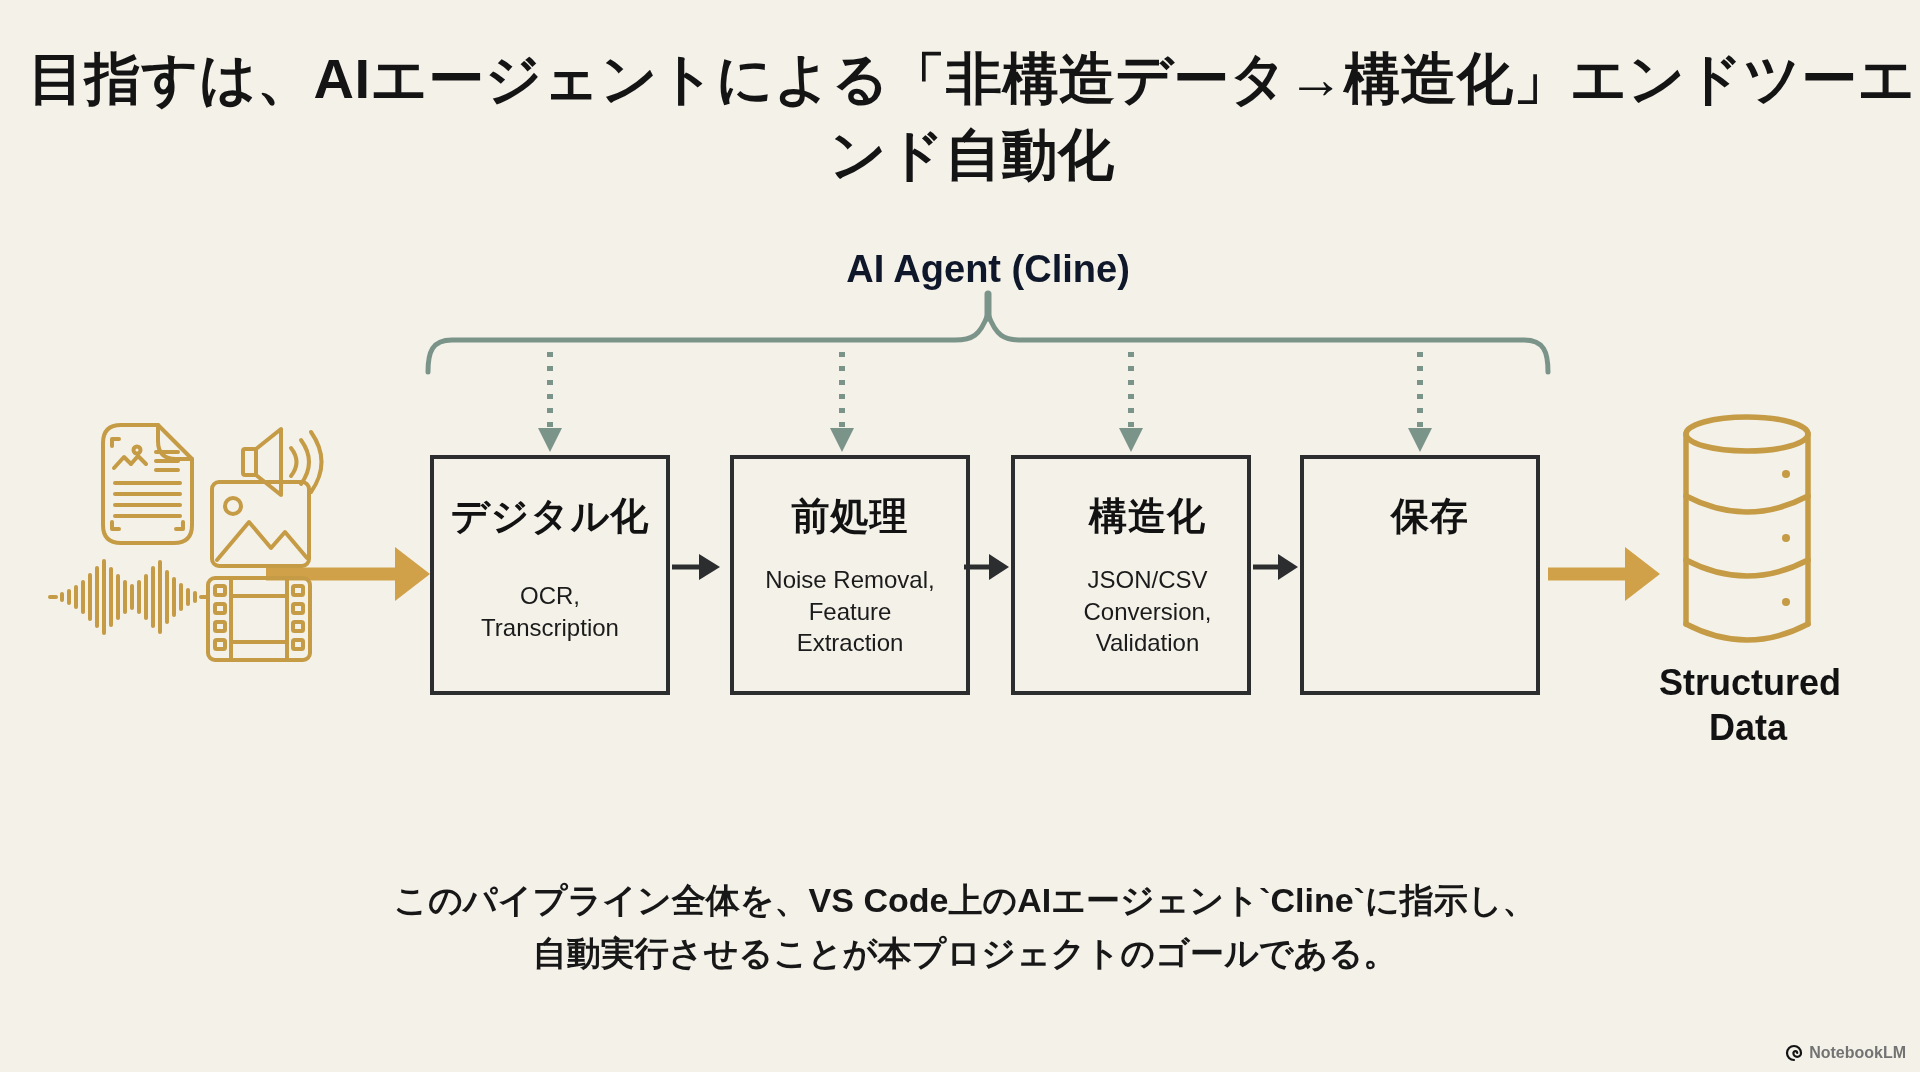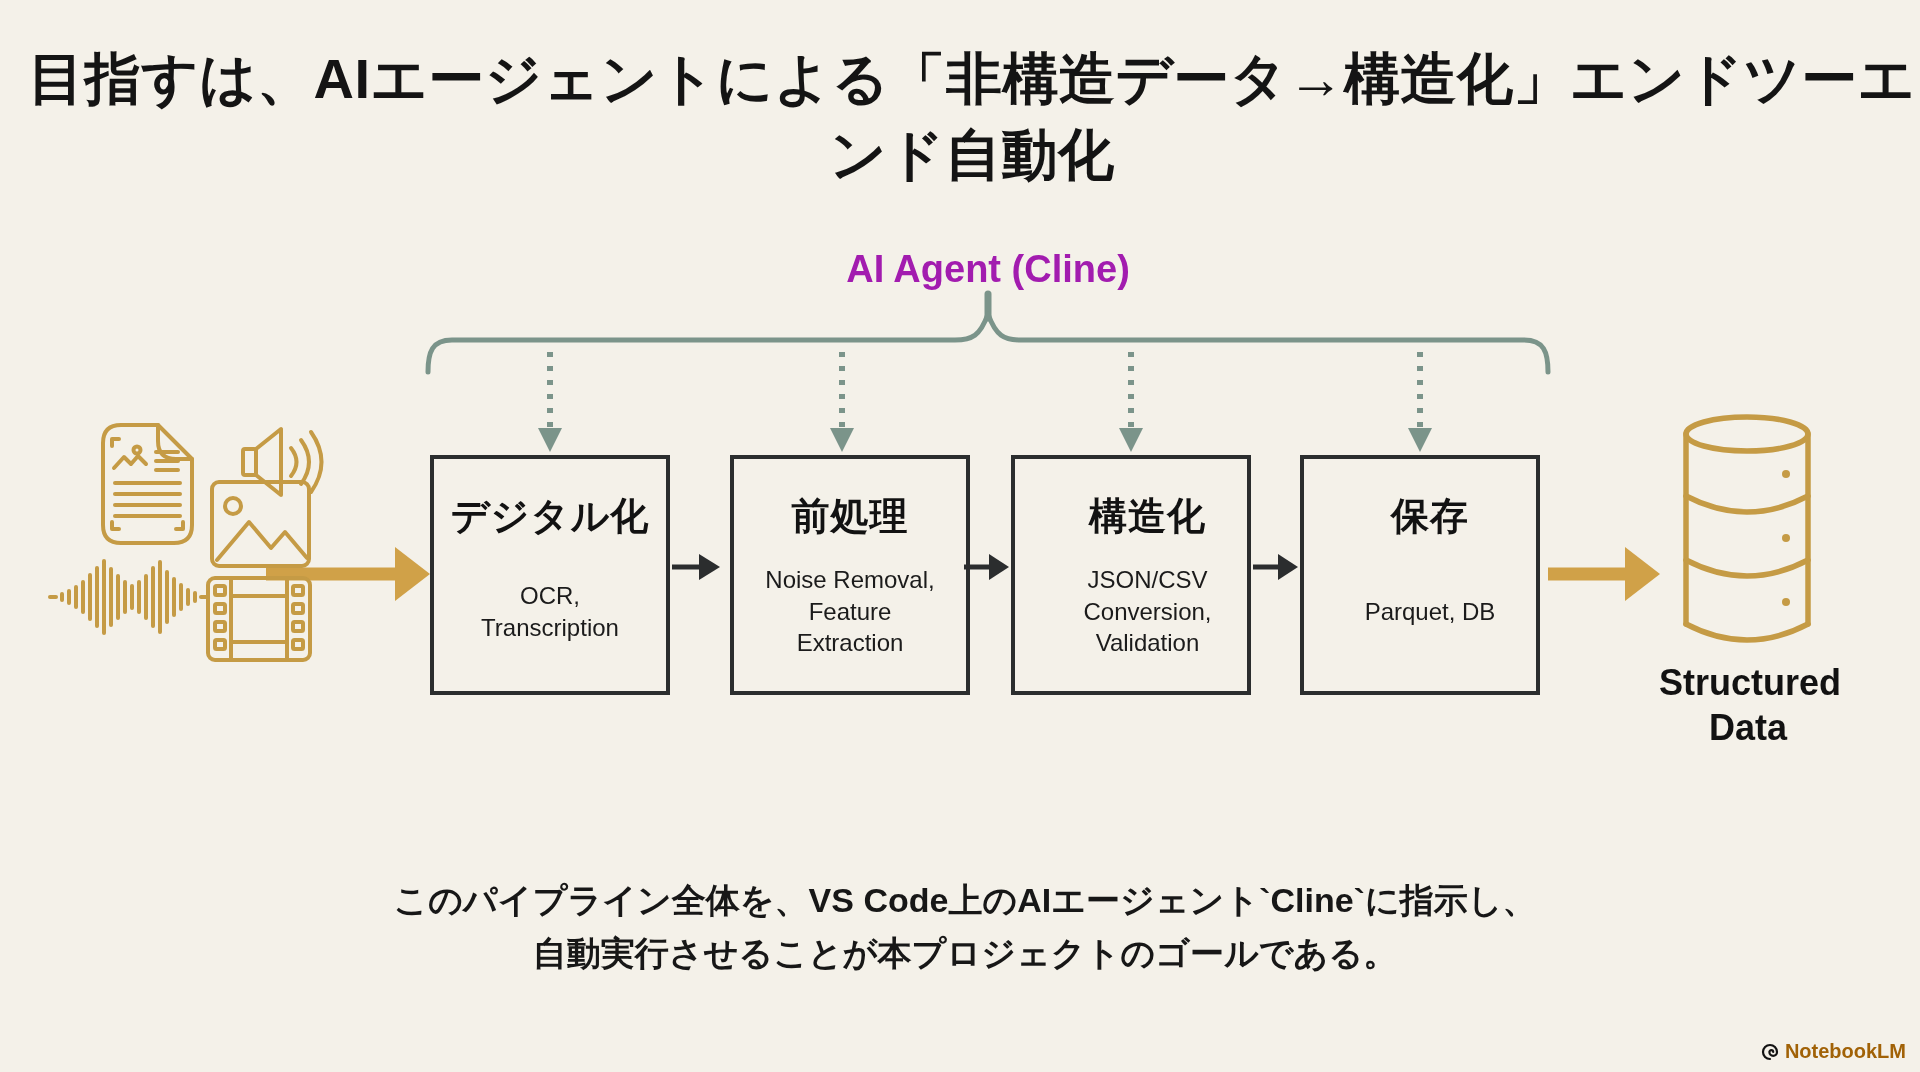--- a/index.html
+++ b/index.html
@@ -8,21 +8,21 @@
     background:#f4f1e9; color:#161616;
     font-family:"Liberation Sans","DejaVu Sans",sans-serif;
   }
   .title {
     position:absolute; top:42px; left:12px; width:100%;
     text-align:center; font-size:56px; font-weight:900; letter-spacing:0.5px;
     color:#141414;
   }
   .agent-label {
     position:absolute; top:248px; left:988px; transform:translateX(-50%);
-    font-size:38px; font-weight:700; color:#a21caf; white-space:nowrap;
+    font-size:38px; font-weight:700; color:#0f172a; white-space:nowrap;
   }
   .connectors { position:absolute; left:0; top:0; }
   .box {
     position:absolute; top:455px; width:240px; height:240px;
     border:4px solid #2b2d2e; box-sizing:border-box; background:transparent;
     display:flex; flex-direction:column; align-items:center;justify-content:space-between;
   }
   .box1 { left:430px; } .box2 { left:722px;margin-left:8px; } .box3 { left:1011px;padding-left:33px; } .box4 { left:1300px;padding-left:20px; }
   .box-title { margin-top:32px; font-size:38px; font-weight:800; letter-spacing:1px; color:#121212; }
   .box-sub {
@@ -36,21 +36,21 @@
     white-space:pre-line; color:#121212;
   }
   .caption {
     position:absolute; top:874px; left:5px; width:100%;
     text-align:center; font-size:34px; font-weight:700; line-height:1.56;
     color:#171717;
   }
   .brand {
     position:absolute; right:14px; bottom:9px;
     display:flex; align-items:center; gap:5px;
-    font-size:20px; font-weight:700; color:#a16207;
+    font-size:16px; font-weight:700; color:#737373;
   }
 </style>
 </head>
 <body>
 
 <div class="stage">
 
   <div class="title">目指すは、AIエージェントによる「非構造データ→構造化」エンドツーエンド自動化</div>
 
   <div class="agent-label">AI Agent (Cline)</div>
@@ -186,21 +186,20 @@
 Extraction</div>
   </div>
   <div class="box box3">
     <div class="box-title">構造化</div>
     <div class="box-sub">JSON/CSV
 Conversion,
 Validation</div>
   </div>
   <div class="box box4">
     <div class="box-title">保存</div>
-    <div class="box-sub">Parquet, DB</div>
   </div>
 
   <div class="structured-label">Structured
 Data</div>
 
   <div class="caption">
     <div>このパイプライン全体を、VS Code上のAIエージェント`Cline`に指示し、</div>
     <div>自動実行させることが本プロジェクトのゴールである。</div>
   </div>
 

